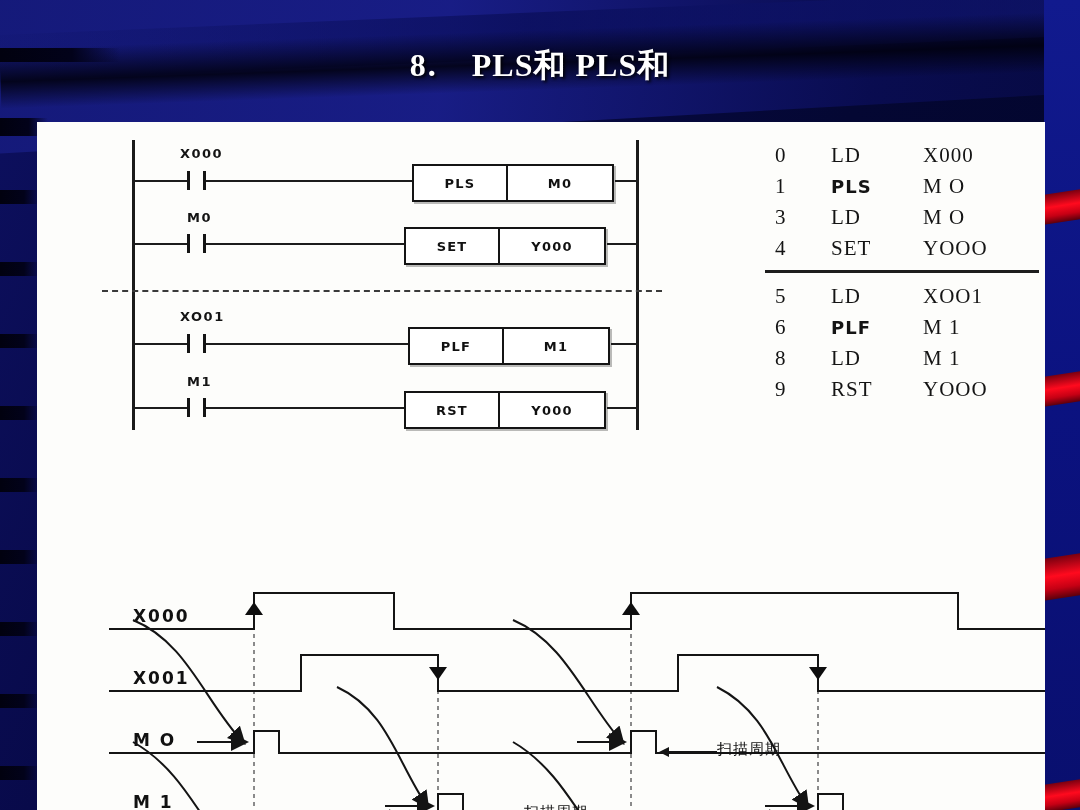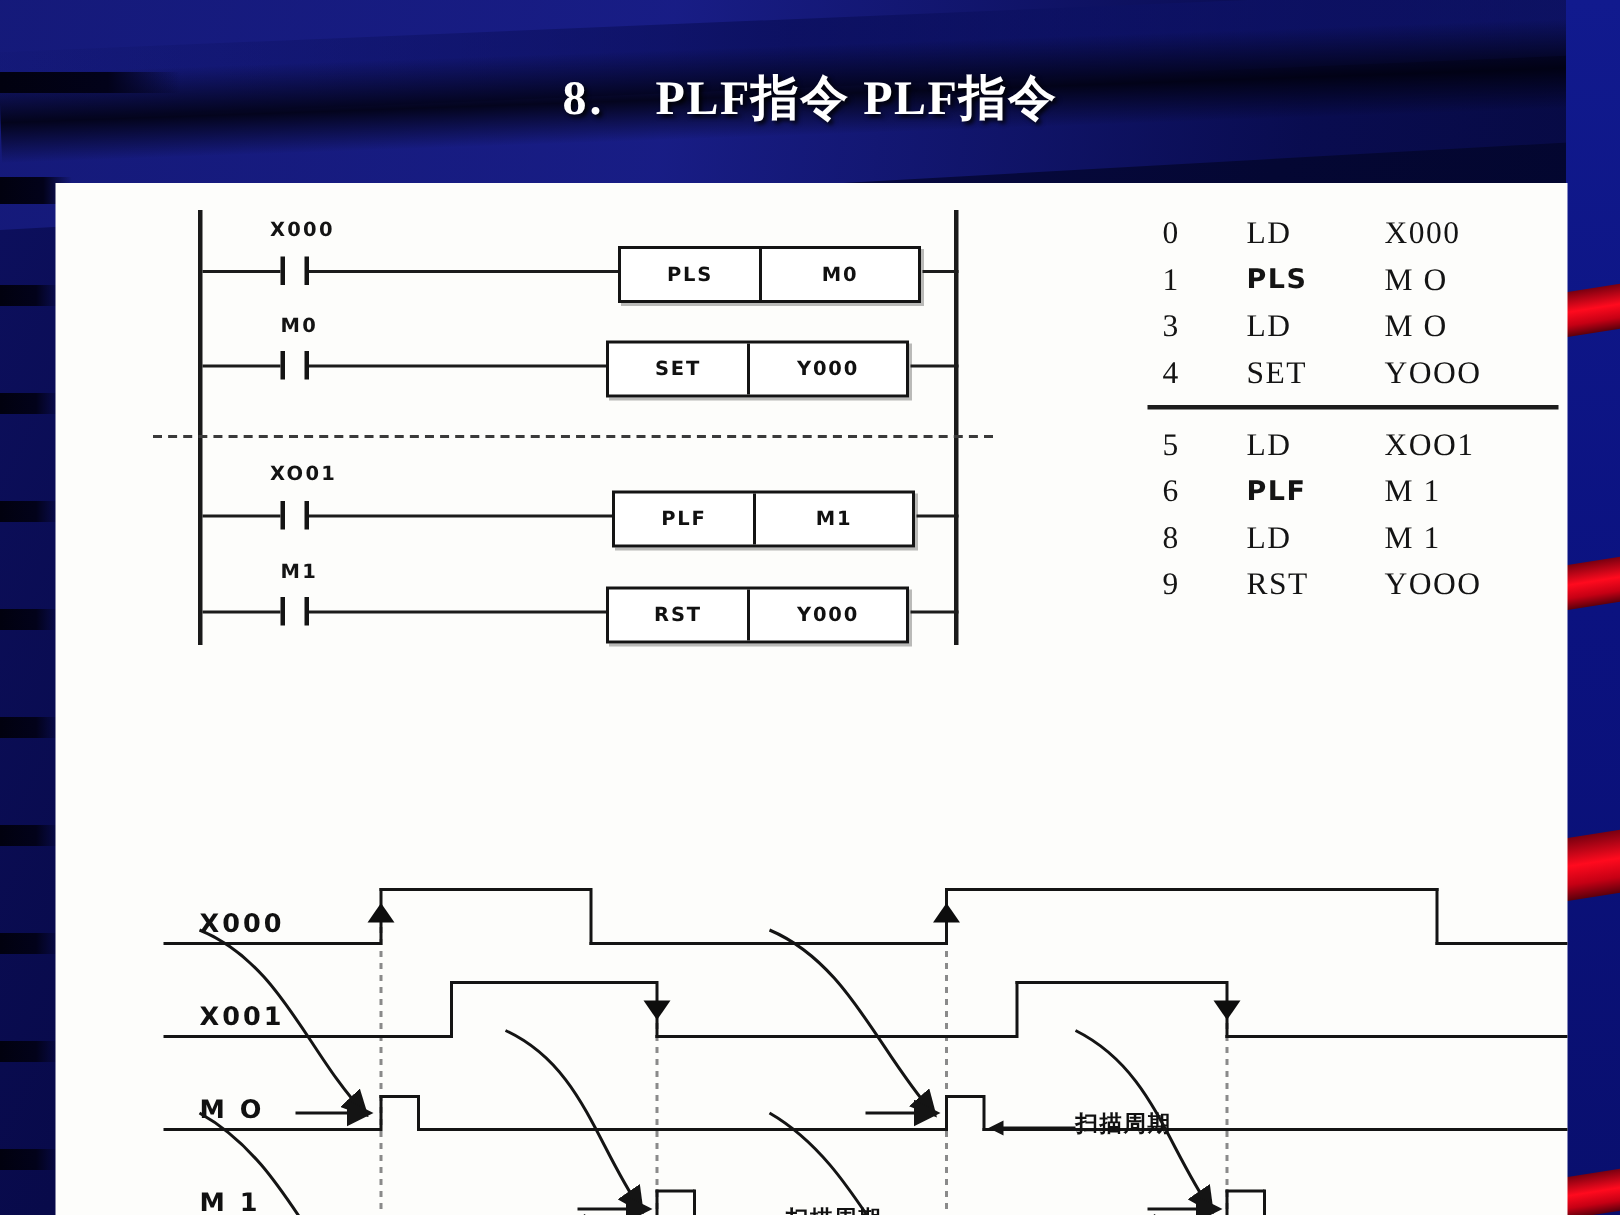--- a/index.html
+++ b/index.html
@@ -83,21 +83,21 @@
   .wf{position:absolute;background:#141414;}
   .wf.h{height:2px;}
   .wf.v{width:2px;}
   .vguide{position:absolute;width:2px;
     background:repeating-linear-gradient(180deg,#8a8a8a 0 4px,rgba(255,255,255,0) 4px 8px);}
   .tri{position:absolute;width:0;height:0;}
   .tri.up{border-left:9px solid transparent;border-right:9px solid transparent;border-bottom:13px solid #0d0d0d;}
   .tri.down{border-left:9px solid transparent;border-right:9px solid transparent;border-top:13px solid #0d0d0d;}
   .curve{position:absolute;overflow:visible;}
   .note{position:absolute;font-family:"DejaVu Sans",sans-serif;font-size:15px;
-    font-weight:bold;color:#111;letter-spacing:1px;white-space:nowrap;}
+    font-weight:normal;color:#111;letter-spacing:1px;white-space:nowrap;}
 
   
   .watermark{position:absolute;left:748px;top:770px;
     font-family:"DejaVu Sans",sans-serif;font-size:25px;letter-spacing:1px;
     color:rgba(255,255,255,0);-webkit-text-stroke:1px rgba(120,120,120,.75);
     white-space:nowrap;}
 </style>
 </head>
 <body>
 
@@ -120,21 +120,21 @@
   <div class="stripe" style="top:694px;height:14px;width:40px;"></div>
   <div class="stripe" style="top:766px;height:14px;width:40px;"></div>
 
   <div class="rightnavy"></div>
   <div class="redbar" style="top:192px;height:30px;"></div>
   <div class="redbar" style="top:374px;height:30px;"></div>
   <div class="redbar" style="top:556px;height:42px;"></div>
   <div class="redbar" style="top:782px;height:28px;"></div>
 
   <div class="title">
-    <span class="num">8.</span><span class="gap"></span><span>PLF指令 PLF指令</span>
+    <span class="num">8.</span><span class="gap"></span><span>PLS和 PLS和</span>
   </div>
 
   <div class="panel">
 
     <div class="ladder">
       <div class="rail rail-left"></div>
       <div class="rail rail-right"></div>
 
       <div class="rung-label" style="left:48px;top:14px;">X000</div>
       <div class="wire" style="left:3px;top:48px;width:52px;"></div>

